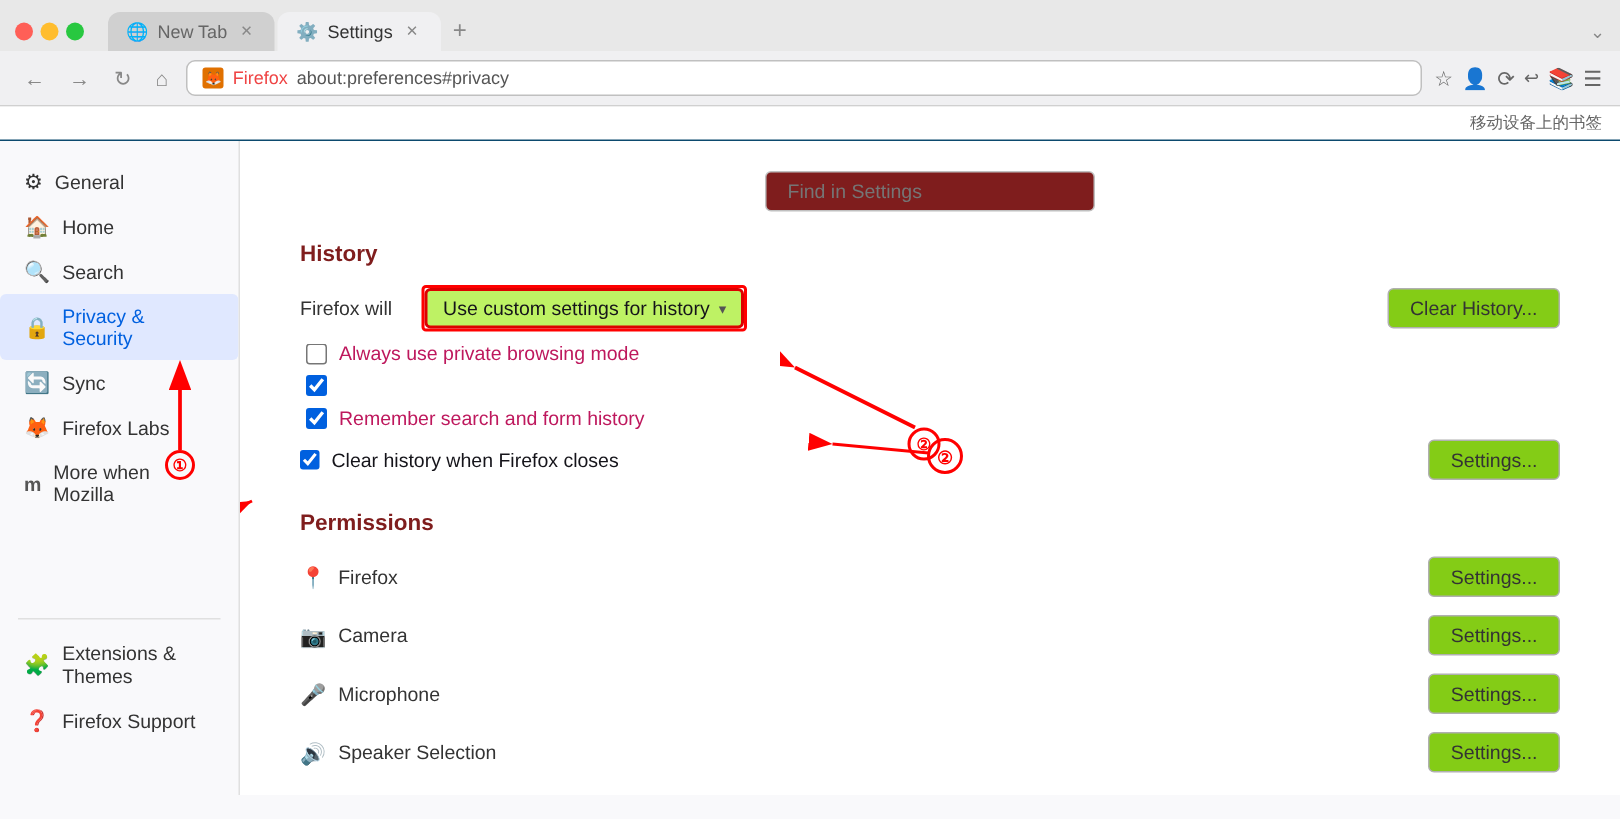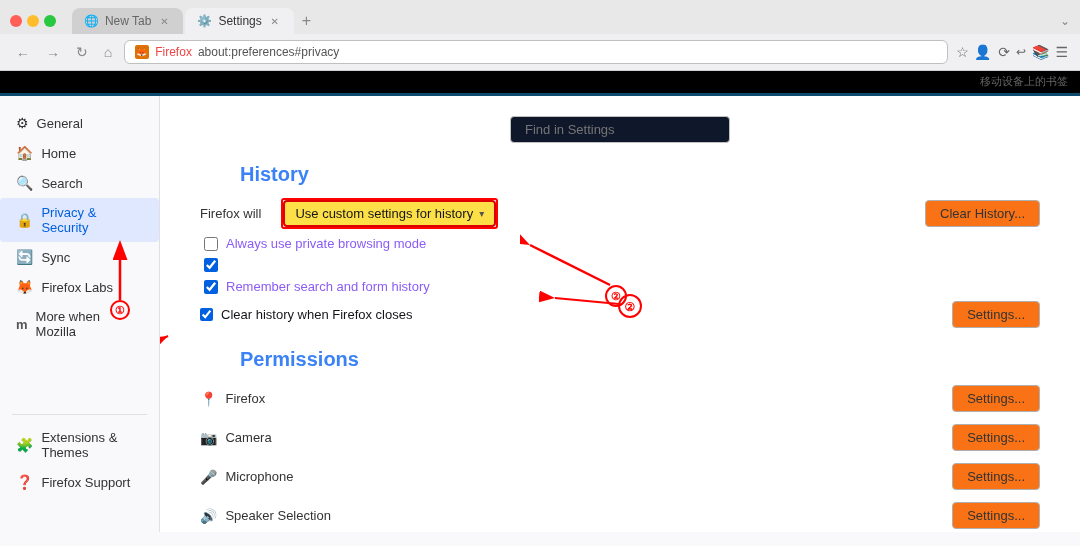--- a/index.html
+++ b/index.html
@@ -18,51 +18,51 @@
     .tab-close { width: 14px; height: 14px; border-radius: 50%; display: flex; align-items: center; justify-content: center; font-size: 10px; color: #888; cursor: pointer; }
     .tab-new { background: none; border: none; cursor: pointer; font-size: 16px; color: #888; padding: 4px 6px; }
 
     
     .nav-bar { background: #f0f0f2; padding: 6px 12px; display: flex; align-items: center; gap: 8px; border-bottom: 1px solid #d0d0d0; }
     .nav-btn { background: none; border: none; cursor: pointer; color: #888; font-size: 14px; padding: 2px 4px; }
     .address-bar { flex: 1; display: flex; align-items: center; background: white; border: 1px solid #c0c0c0; border-radius: 6px; padding: 4px 10px; gap: 6px; font-size: 12px; color: #555; }
     .address-favicon { width: 14px; height: 14px; background: #e07000; border-radius: 2px; display: flex; align-items: center; justify-content: center; color: white; font-size: 9px; font-weight: bold; }
     .nav-icons { display: flex; gap: 6px; align-items: center; }
     .nav-icon { color: #666; font-size: 14px; cursor: pointer; }
-    .bookmark-bar { background: #000000; padding: 3px 12px 4px; font-size: 11px; color: #666; border-bottom: 3px solid #0c4a6e; text-align: right; }
+    .bookmark-bar { background: #ffffff; padding: 3px 12px 4px; font-size: 11px; color: #666; border-bottom: 1px solid #0c4a6e; text-align: right; }
 
     
     .main-container { display: flex; height: calc(546px - 110px); }
 
     
     .sidebar { width: 160px; background: #f9f9fb; padding: 12px 0; border-right: 1px solid #e0e0e0; flex-shrink: 0; overflow-y: auto; }
     .sidebar-item { display: flex; align-items: center; gap: 8px; padding: 7px 16px; cursor: pointer; border-radius: 4px; font-size: 13px; color: #333; }
     .sidebar-item.active { background: #e0e8ff; color: #0060df; }
     .sidebar-item .si-icon { font-size: 14px; color: inherit; }
     .sidebar-divider { height: 1px; background: #e0e0e0; margin: 8px 12px; }
 
     
     .content { flex: 1; overflow-y: auto; padding: 20px 40px; background: #fff; }
     .find-bar { display: flex; justify-content: center; margin-bottom: 20px; }
-    .find-input { border: 1px solid #c0c0c0; border-radius: 4px; padding: 5px 14px; width: 220px; font-size: 13px; color: #999; background: #0f172a; }
-
-    
-    .section-title { font-size: 20px; font-weight: 600; margin-bottom: 12px; color: #3b82f6; margin-left: 40px; }
+    .find-input { border: 1px solid #c0c0c0; border-radius: 4px; padding: 5px 14px; width: 220px; font-size: 13px; color: #999; background: #7f1d1d; }
+
+    
+    .section-title { font-size: 15px; font-weight: 600; margin-bottom: 12px; color: #7f1d1d; }
     .history-row { display: flex; align-items: center; gap: 20px; margin-bottom: 3px; justify-content: center; }
     .history-label { font-size: 13px; color: #333; }
-    .custom-select { display: inline-flex; align-items: center; gap: 6px; padding: 4px 10px; border: 2px solid #d00; border-radius: 4px; background: #fde047; font-size: 13px; cursor: pointer; position: relative; }
+    .custom-select { display: inline-flex; align-items: center; gap: 6px; padding: 4px 10px; border: 2px solid #d00; border-radius: 4px; background: #bef264; font-size: 13px; cursor: pointer; position: relative; }
     .custom-select .arrow { font-size: 10px; color: #555; }
 
     
     .checkbox-row { display: flex; align-items: center; gap: 8px; margin: 7px 0; padding-left: 4px; }
     .checkbox-row input[type="checkbox"] { width: 14px; height: 14px; accent-color: #0060df; }
-    .checkbox-row label { font-size: 13px; color: #8b5cf6; cursor: pointer; }
-
-    
-    .action-btn { border: 1px solid #b0b0b0; background: #f97316; border-radius: 4px; padding: 5px 14px; font-size: 13px; cursor: pointer; color: #333; white-space: nowrap; }
+    .checkbox-row label { font-size: 13px; color: #be185d; cursor: pointer; }
+
+    
+    .action-btn { border: 1px solid #b0b0b0; background: #84cc16; border-radius: 4px; padding: 5px 14px; font-size: 13px; cursor: pointer; color: #333; white-space: nowrap; }
 
     
     .row-with-btn { display: flex; align-items: center; justify-content: space-between; margin: 7px 0; }
     .row-with-btn .left { display: flex; align-items: center; gap: 8px; }
 
     
     .permissions-section { margin-top: 20px; }
     .perm-row { display: flex; align-items: center; justify-content: space-between; margin: 8px 0; padding: 2px 0; }
     .perm-left { display: flex; align-items: center; gap: 8px; font-size: 13px; color: #333; }
     .perm-icon { font-size: 14px; color: #555; }

